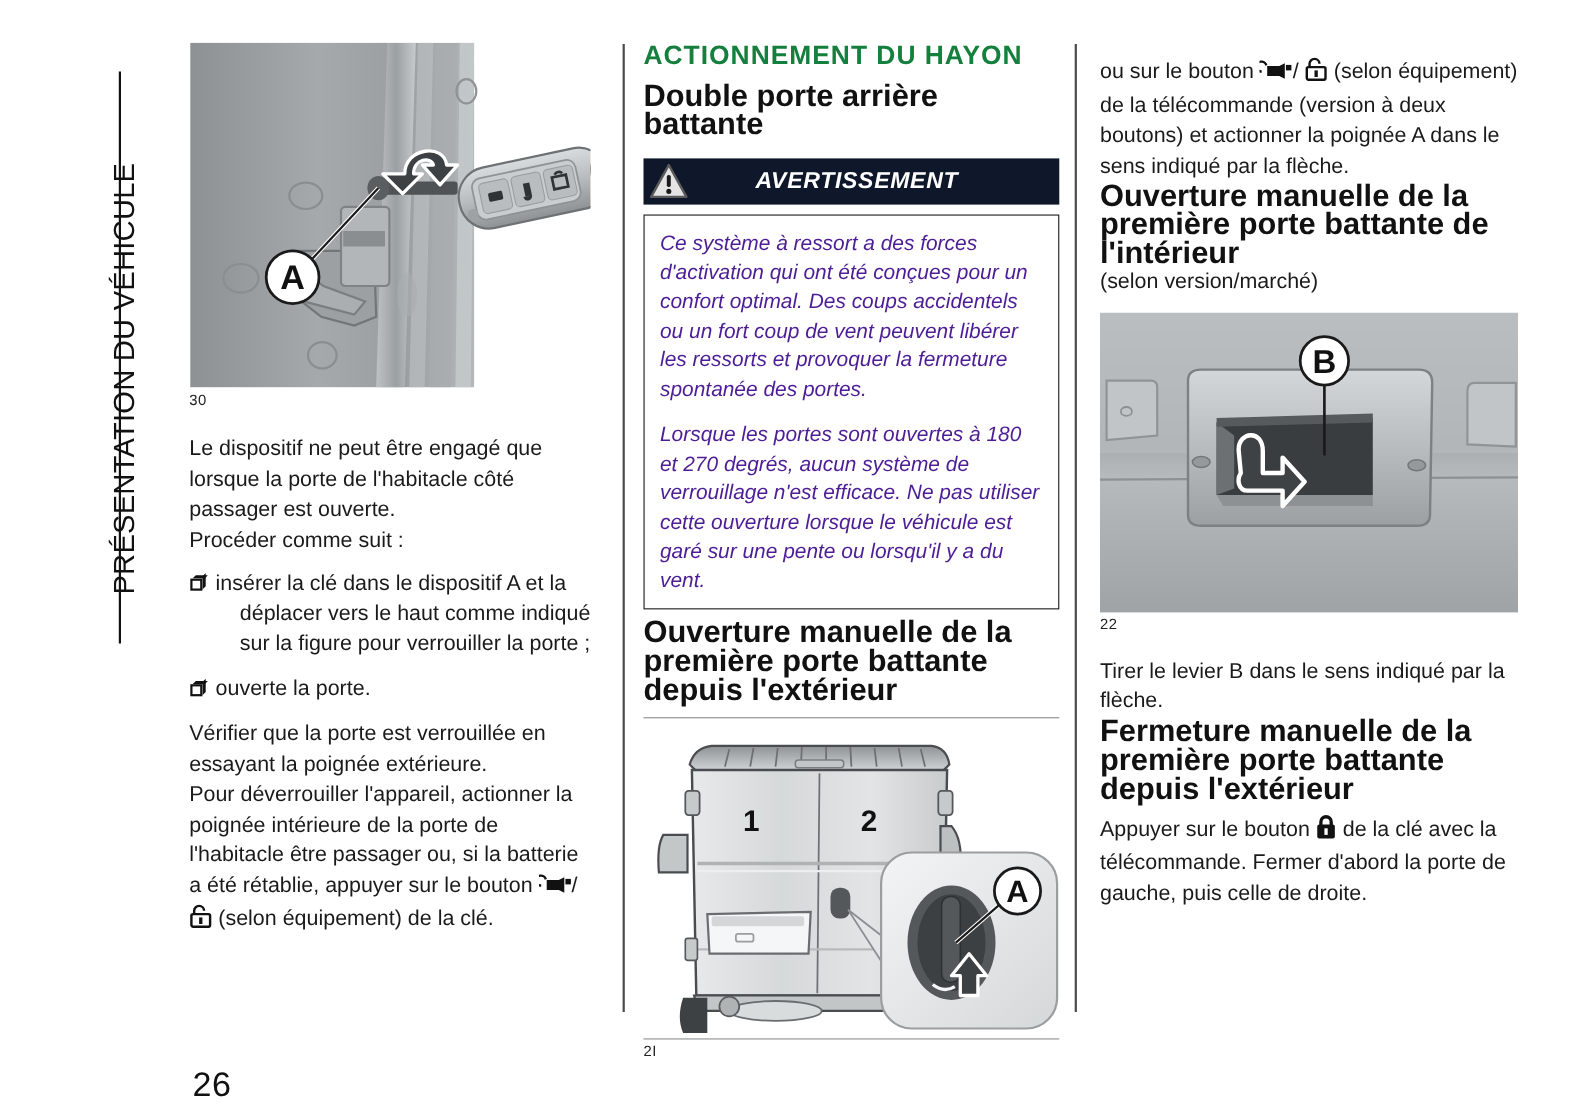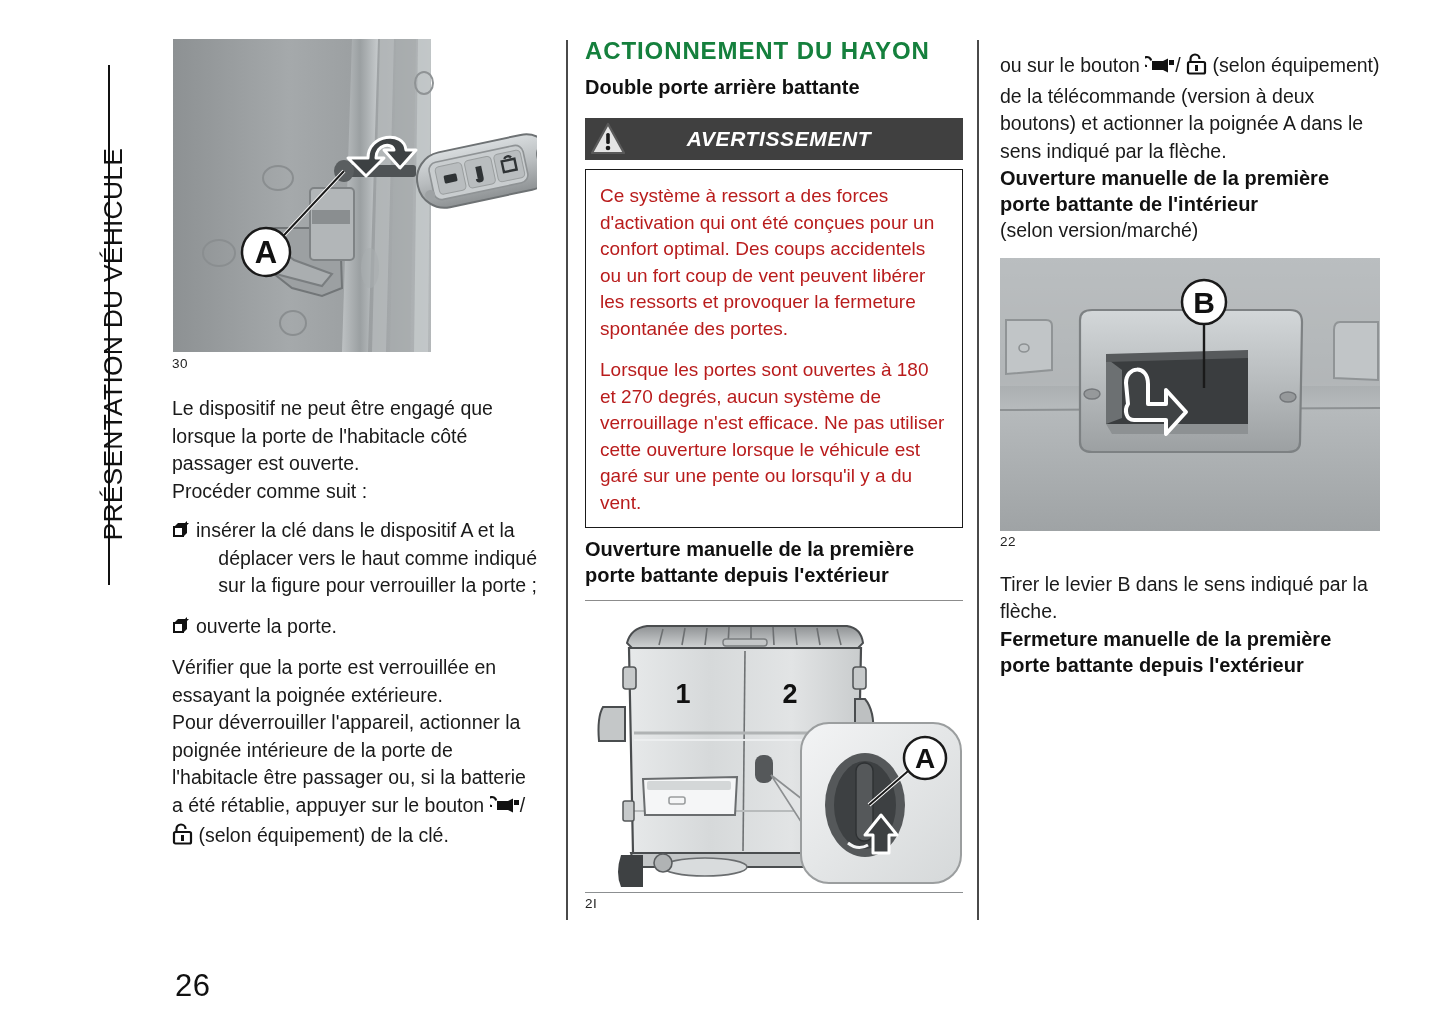--- a/index.html
+++ b/index.html
@@ -66,55 +66,55 @@
 
   h1.sec {
     font-size:24px;
     font-weight:bold;
     line-height:26px;
     letter-spacing:.9px;
     margin:0 0 10px 0;
     color:#15803d;
   }
   h2.sub {
-    font-size:20px;
+    font-size:28px;
     font-weight:bold;
     line-height:26px;
     margin:0 0 0 0;
     color:#111;
   }
   h2.sub.spaced { margin-top:14px; }
 
   
   ul.blist { list-style:none; margin:12px 0 0 0; padding:0; }
   ul.blist li {
     position:relative;
     padding-left:24px;
     margin-bottom:13px;
     font-size:19.5px;
     line-height:27.5px;
     text-indent:0;
   }
   ul.blist li .btext { display:block; }
-  ul.blist li .btext .cont { display:block; padding-left:22px;text-align:right; }
+  ul.blist li .btext .cont { display:block; padding-left:22px; }
   .cube {
     position:absolute;
     left:1px; top:6px;
     width:13px; height:13px;
   }
   .cube i { position:absolute; display:block; }
   .cube i.face { left:0; top:3px; width:11px; height:11px; border:2px solid #111; background:#fff; }
   .cube i.top  { left:2px; top:0px;  width:11px; height:3px; background:#111; transform:skewX(-45deg); transform-origin:bottom left;}
   .cube i.side { left:11px; top:1px; width:3px; height:12px; background:#111; transform:skewY(-45deg); transform-origin:top left;}
 
   
   .warn-banner {
     margin-top:18px;
     height:42px;
-    background:#404040;
+    background:#0f172a;
     display:flex;
     align-items:center;
     position:relative;
   }
   .warn-banner .tri { width:46px; display:flex; justify-content:center; }
   .warn-banner .wtitle {
     flex:1;
     text-align:center;
     color:#ffffff;
     font-weight:bold;
@@ -123,23 +123,24 @@
     letter-spacing:.6px;
     padding-right:36px;
   }
   .warn-box {
     margin-top:9px;
     border:1.6px solid #1a1a1a;
     padding:13px 13px 11px 14px;
   }
   .warn-box p {
     margin:0;
+    font-style:italic;
     font-size:19px;
     line-height:26.5px;
-    color:#b91c1c;
+    color:#4c1d95;
   }
   .warn-box p + p { margin-top:15px; }
 
   
   .fig { margin:0; }
   .fig .frame { position:relative; width:100%; overflow:hidden; background:#fff; }
   .fig .cap { font-size:13.5px; color:#222; margin-top:3px; letter-spacing:.5px; }
 
   .fig-sep { border-top:1.5px solid #8c8c8c; margin:12px 0 14px 0; }
 
@@ -459,15 +460,23 @@
         <text x="204" y="55" text-anchor="middle" font-family="Liberation Sans, sans-serif" font-size="30" font-weight="bold" fill="#111">B</text>
       </svg>
     </div>
     <figcaption class="cap">22</figcaption>
   </figure>
 
   <p class="p" style="margin-top:22px;">Tirer le levier B dans le sens indiqué par la flèche.</p>
 
   <h2 class="sub">Fermeture manuelle de la première porte battante depuis l'extérieur</h2>
 
+  <p class="p" style="margin-top:11px;"><span>Appuyer sur le bouton</span>
+    <span class="ico">
+      <svg width="19" height="22" viewBox="0 0 19 22">
+        <path d="M4.8 9 V6.2 a4.7 4.7 0 0 1 9.4 0 V9" fill="none" stroke="#111" stroke-width="3"></path>
+        <rect x="1.5" y="8.6" width="16" height="12.6" rx="1.8" fill="#111"></rect>
+        <rect x="8" y="12" width="3" height="6" fill="#ffffff"></rect>
+      </svg></span>
+    <span>de la clé avec la télécommande. Fermer d'abord la porte de gauche, puis celle de droite.</span></p>
 </div>
 
 <div id="pageno">26</div>
 
 </body></html>

